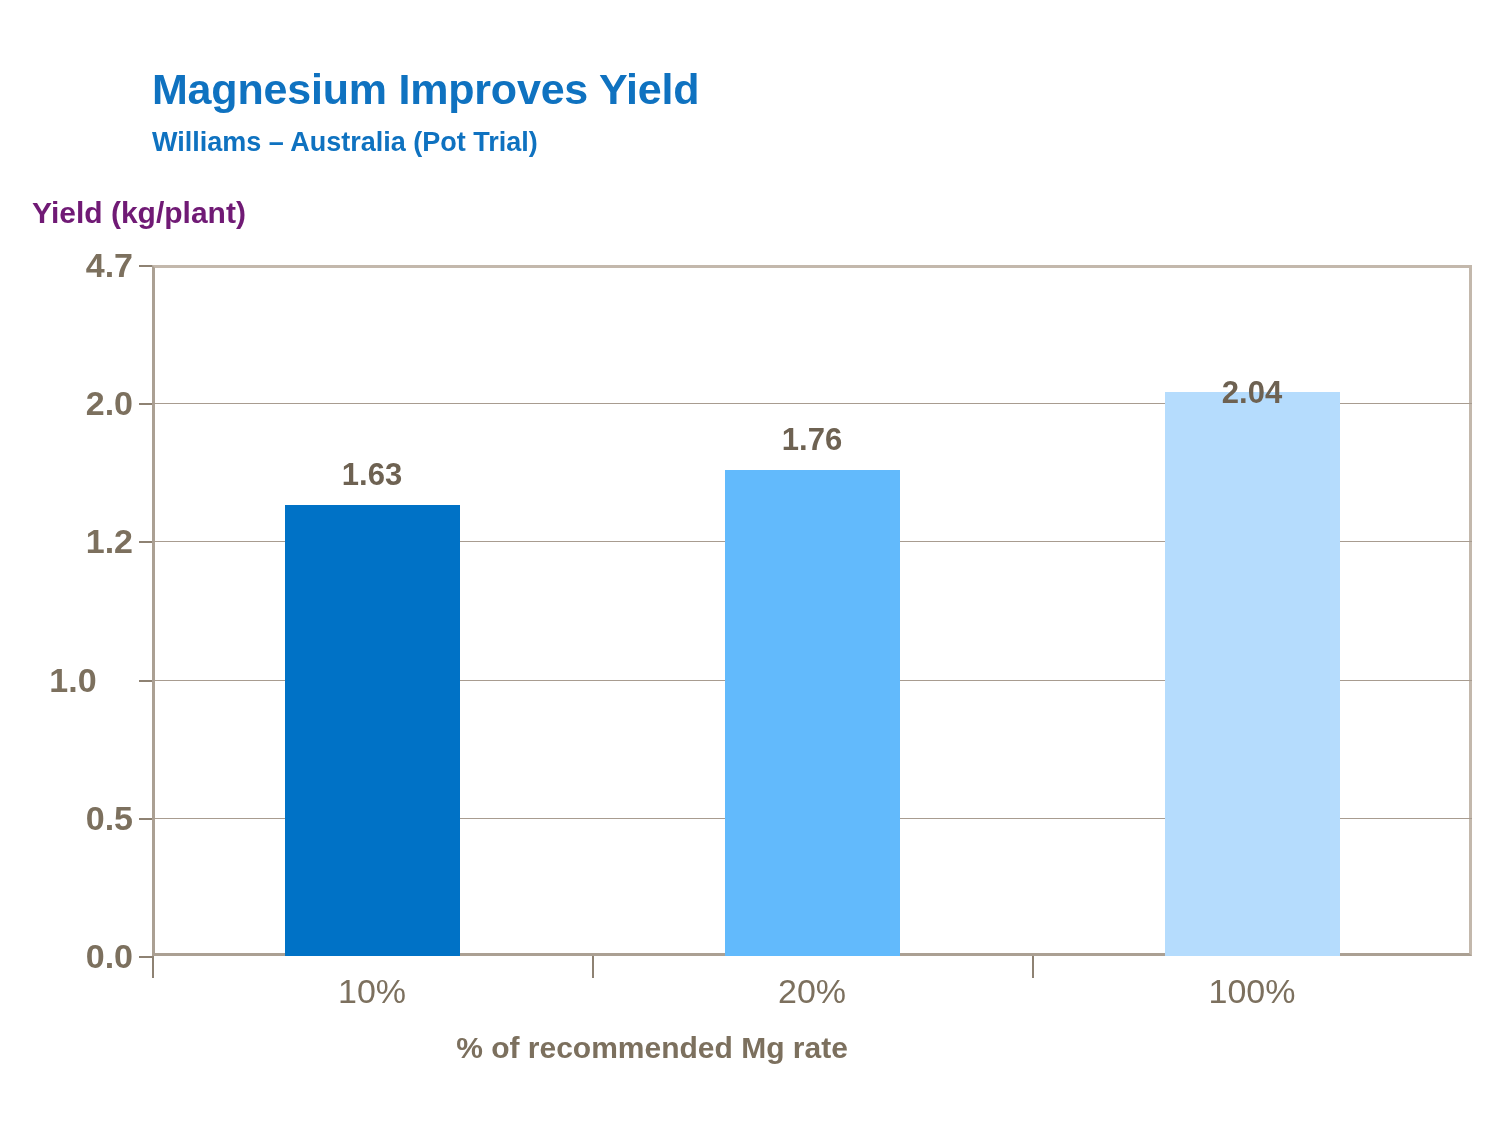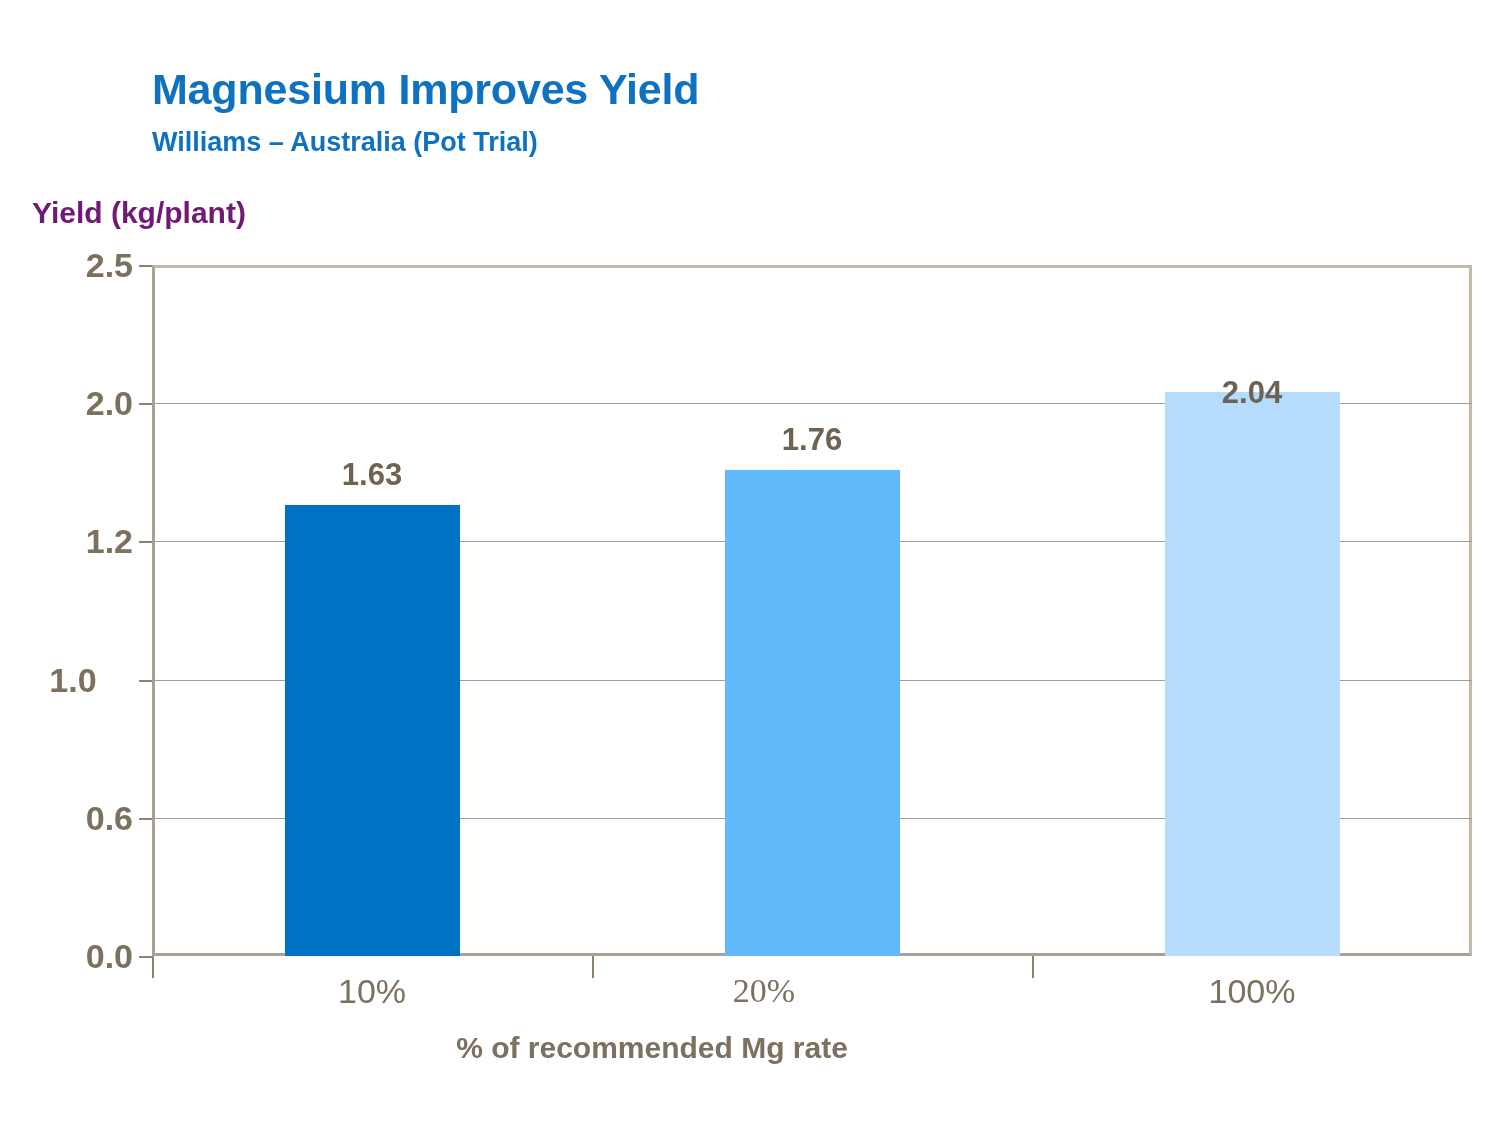--- a/index.html
+++ b/index.html
@@ -203,41 +203,41 @@
   <div id="grid-layer">
       <div class="gridline" style="left: 152px; width: 1320px; top: 817.8px; position: absolute;"></div>
       <div class="gridline" style="left: 152px; width: 1320px; top: 679.6px; position: absolute;"></div>
       <div class="gridline" style="left: 152px; width: 1320px; top: 541.4px; position: absolute;"></div>
       <div class="gridline" style="left: 152px; width: 1320px; top: 403.2px; position: absolute;"></div>
     </div>
   <div id="ytick-layer">
       <div class="ytick-mark" style="top: 956px;"></div>
       <div class="ytick-label" style="top: 956px;">0.0</div>
       <div class="ytick-mark" style="top: 817.8px;"></div>
-      <div class="ytick-label" style="top: 817.8px;">0.6</div>
+      <div class="ytick-label" style="top: 817.8px;">0.5</div>
       <div class="ytick-mark" style="top: 679.6px;"></div>
       <div class="ytick-label" style="top: 679.6px; text-align: center;">1.0</div>
       <div class="ytick-mark" style="top: 541.4px;"></div>
       <div class="ytick-label" style="top: 541.4px;">1.2</div>
       <div class="ytick-mark" style="top: 403.2px;"></div>
       <div class="ytick-label" style="top: 403.2px;">2.0</div>
       <div class="ytick-mark" style="top: 265px;"></div>
-      <div class="ytick-label" style="top: 265px;">2.5</div>
+      <div class="ytick-label" style="top: 265px;">4.7</div>
     </div>
   <div id="bar-layer">
       <div class="bar" style="position: absolute; left: 284.5px; top: 505.468px; width: 175px; height: 450.532px; background: rgb(0, 114, 198);"></div>
       <div class="bar-label" style="left: 372px; top: 457.468px;">1.63</div>
       <div class="bar" style="position: absolute; left: 724.5px; top: 469.536px; width: 175px; height: 486.464px; background: rgb(98, 186, 252);"></div>
       <div class="bar-label" style="left: 812px; top: 421.536px;">1.76</div>
       <div class="bar" style="position: absolute; left: 1164.5px; top: 392.144px; width: 175px; height: 563.856px; background: rgb(181, 220, 253);"></div>
       <div class="bar-label" style="left: 1252px; top: 327px; margin-top: 48px;">2.04</div>
     </div>
   <div id="xtick-layer">
       <div class="xtick-mark" style="left: 152px;"></div>
       <div class="xtick-label" style="left: 372px;">10%</div>
       <div class="xtick-mark" style="left: 592px;"></div>
-      <div class="xtick-label" style="left: 764px; font-family: Liberation Serif, serif;">20%</div>
+      <div class="xtick-label" style="left: 812px;">20%</div>
       <div class="xtick-mark" style="left: 1032px;"></div>
       <div class="xtick-label" style="left: 1252px;">100%</div>
       <div class="xtick-mark" style="left: 152px;"></div>
     </div>
 
 </div>
 
 </body></html>

